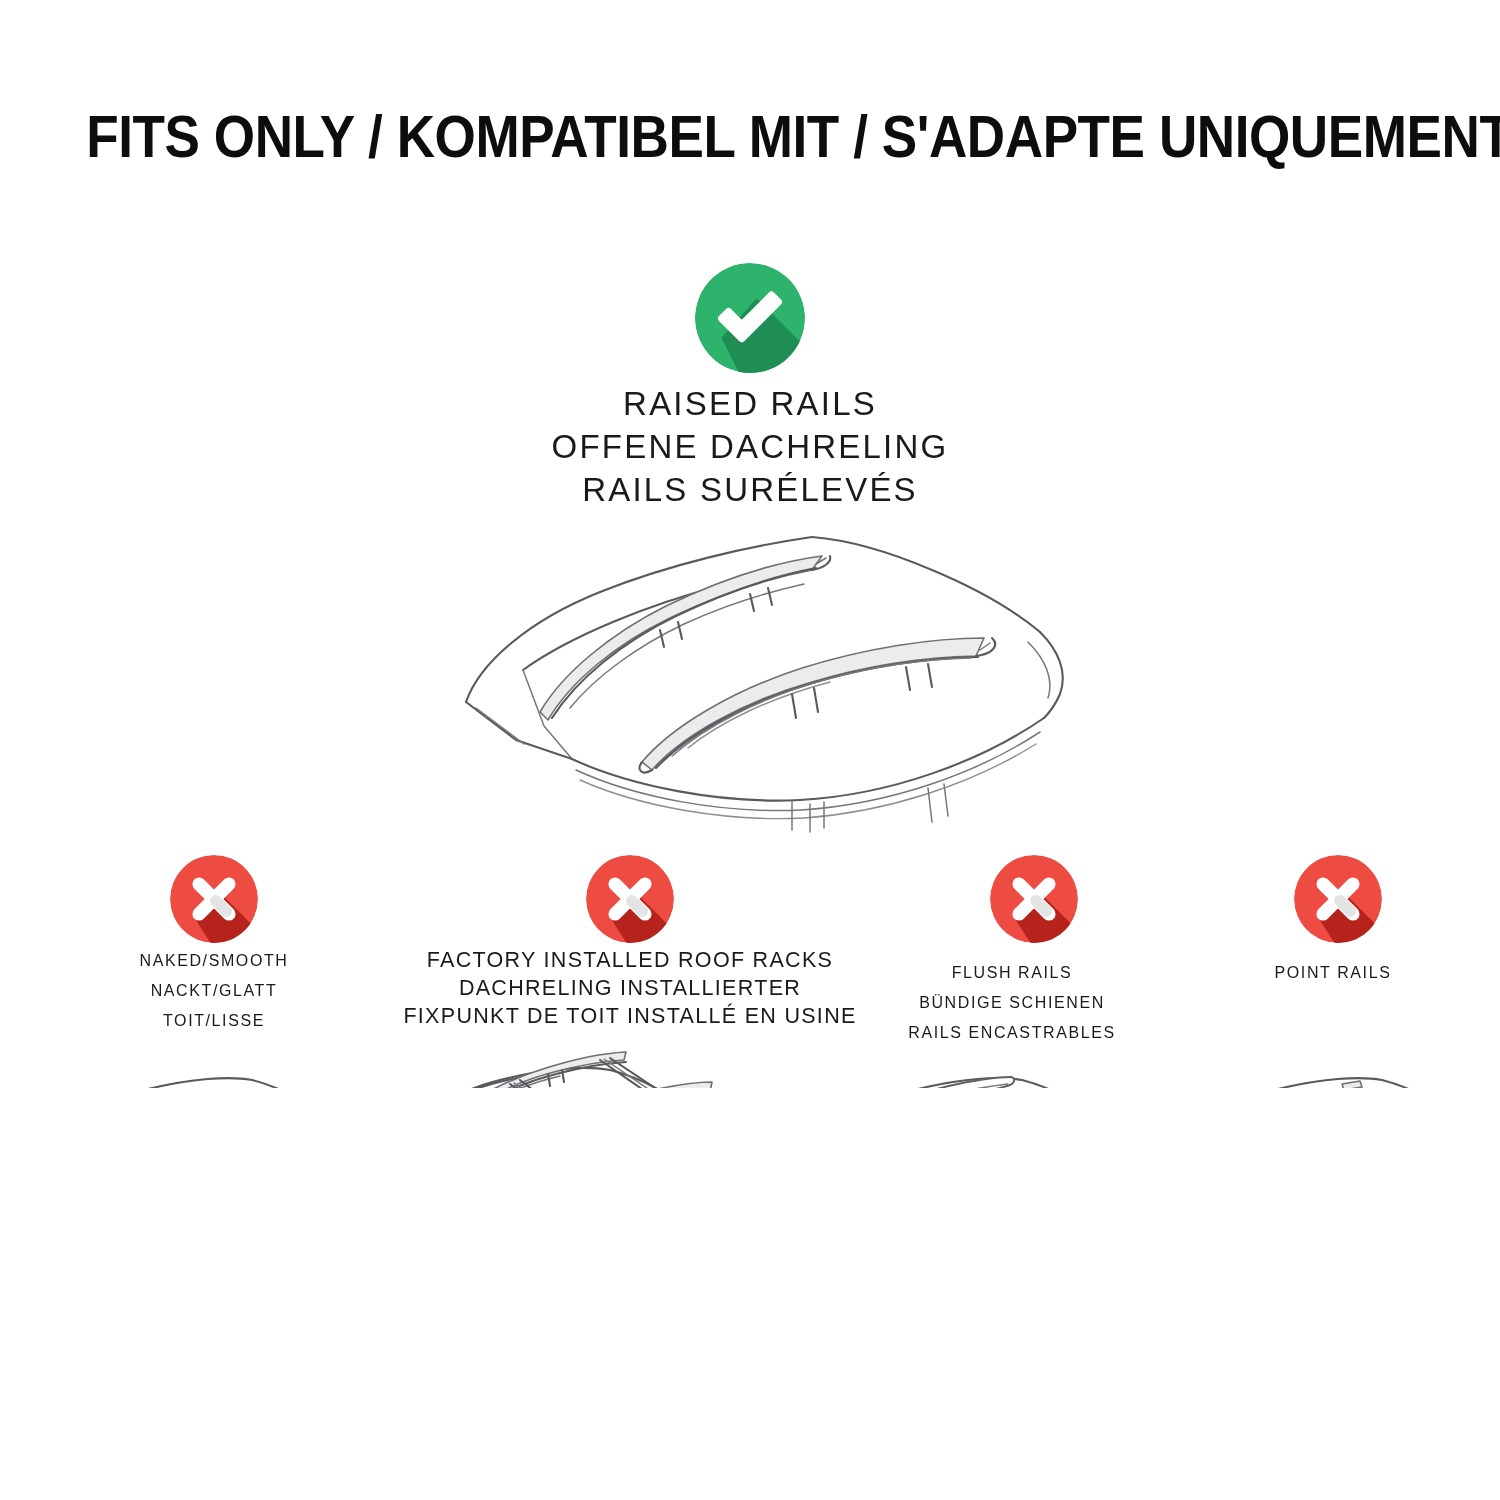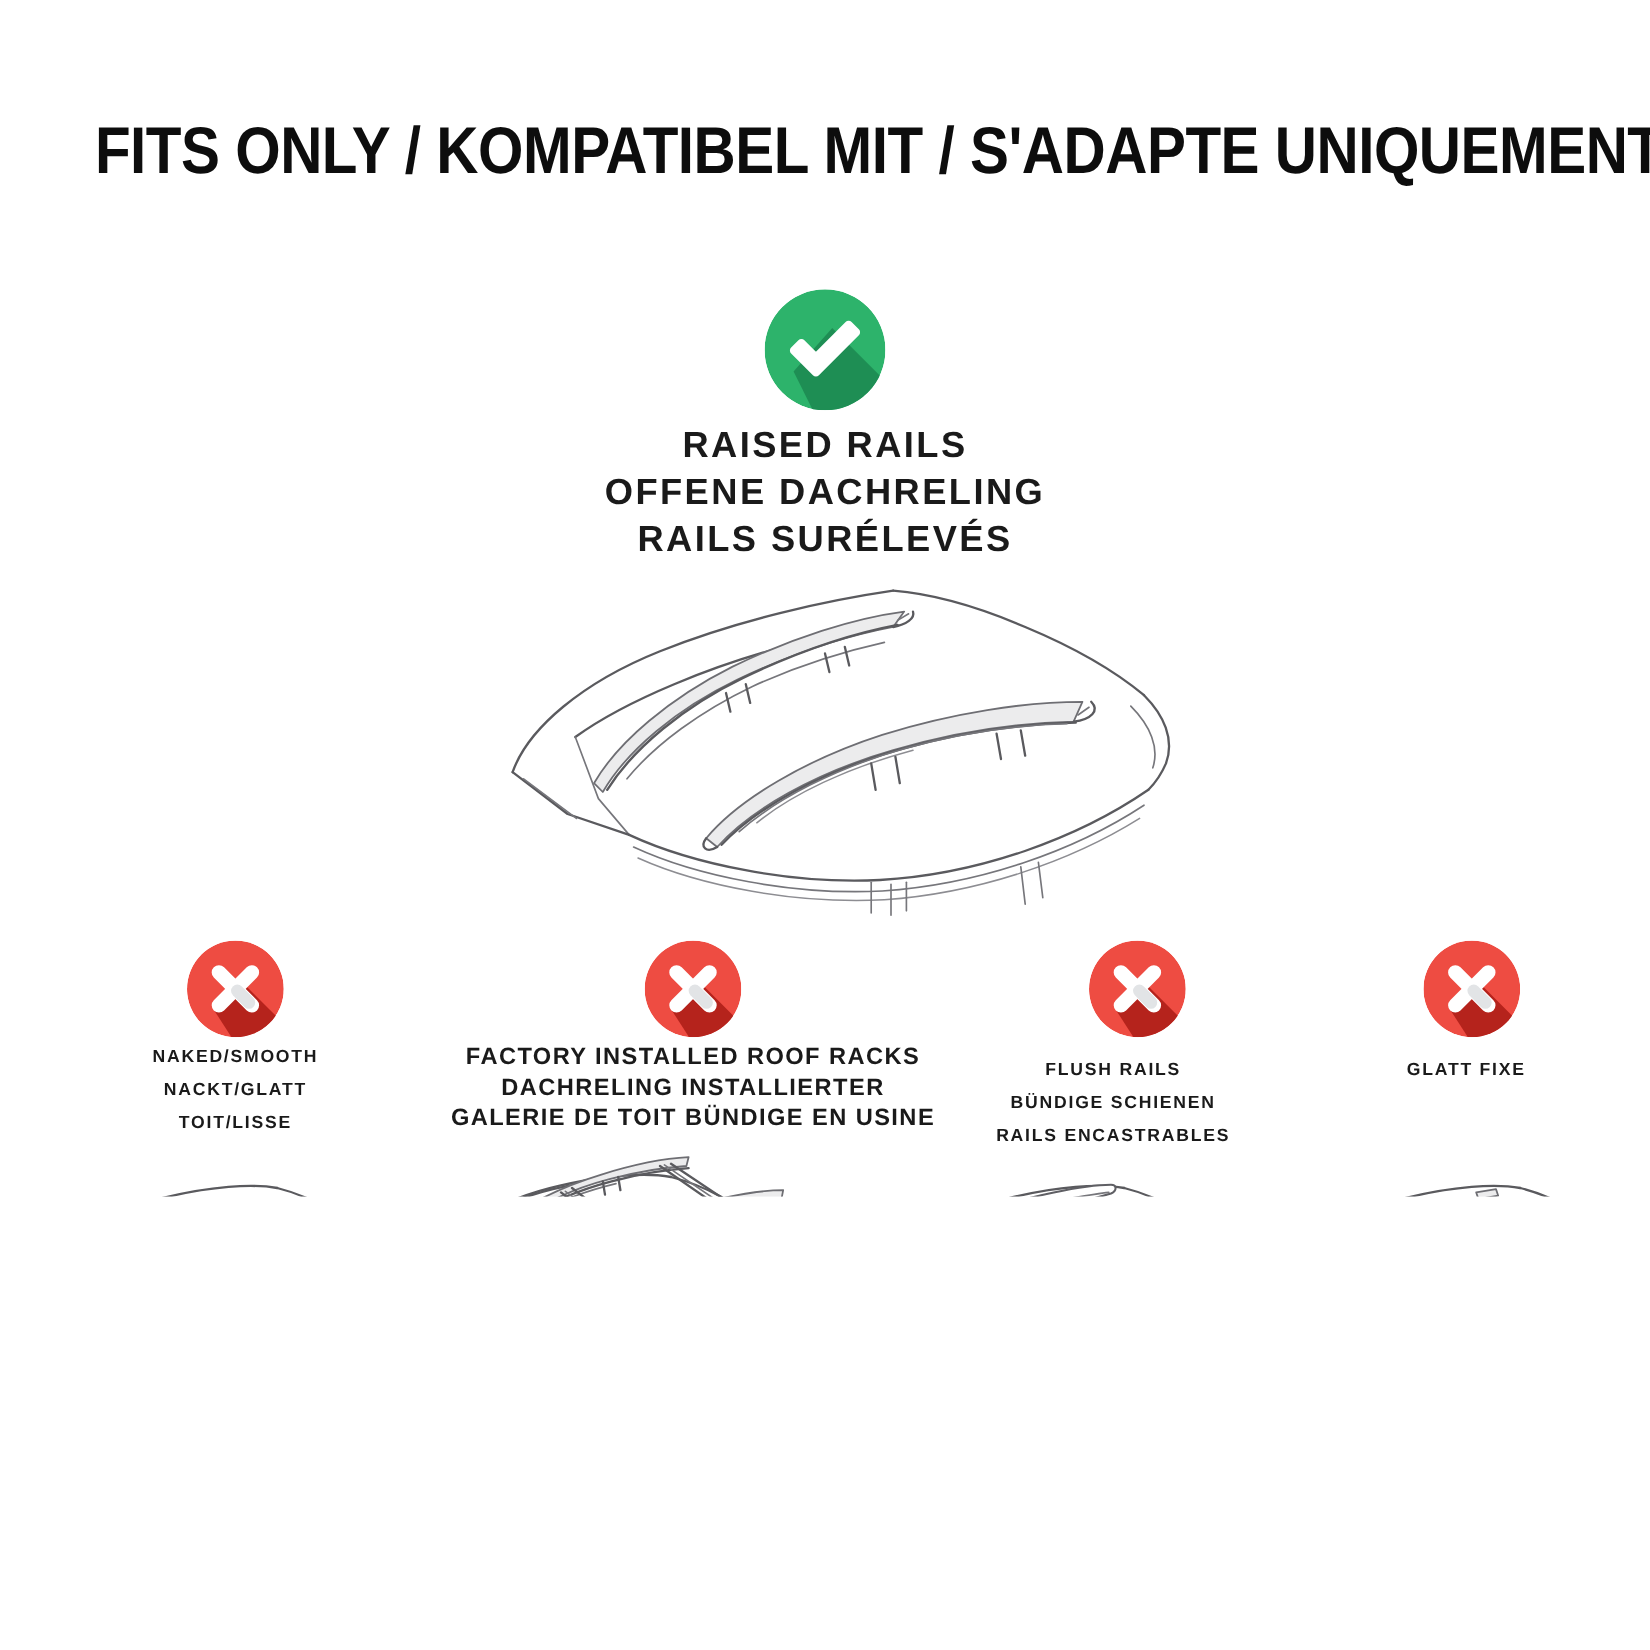--- a/index.html
+++ b/index.html
@@ -44,21 +44,21 @@
     overflow: hidden;
   }
   .badge svg { display: block; }
 
   
   .caption {
     position: absolute;
     text-align: center;
     color: #1a1a1a;
     font-family: "Liberation Sans", sans-serif;
-    font-weight: bold;
+    font-weight: normal;
   }
   .caption .line { display: block; white-space: nowrap; }
 
   .caption-main {
     font-size: 33px;
     letter-spacing: 2.2px;
     line-height: 43px;
   }
   .caption-sub {
     font-size: 16px;
@@ -223,21 +223,21 @@
         <path d="M33 33 L67 67" stroke="#FFFFFF" stroke-width="15"></path>
         <path d="M67 33 L33 67" stroke="#FFFFFF" stroke-width="15"></path>
         <path d="M52 52 L64 64" stroke="#E2E4E6" stroke-width="13"></path>
       </g>
     </svg>
   </div>
 
   <div class="caption caption-sub-sm" style="left:398px; top:946px; width:464px;">
     <span class="line">FACTORY INSTALLED ROOF RACKS</span>
     <span class="line">DACHRELING INSTALLIERTER</span>
-    <span class="line">GALERIE DE TOIT BÜNDIGE EN USINE</span>
+    <span class="line">FIXPUNKT DE TOIT INSTALLÉ EN USINE</span>
   </div>
 
   <div class="illus" style="left:412px; top:1058px; width:350px; height:234px;">
     <svg width="350" height="234" viewBox="0 0 350 234">
 
       <path class="ln" d="M8 66 C 20 48, 52 30, 96 20 C 140 10, 176 8, 198 12"></path>
       <path class="ln" d="M198 12 C 230 20, 262 38, 278 56 C 288 68, 292 76, 290 82"></path>
       <path class="ln" d="M22 54 C 44 36, 78 24, 116 18"></path>
       <path class="ln-thin" d="M22 54 L 38 100 L 58 122"></path>
       <path class="ln" d="M8 66 L 44 110 L 58 122"></path>
@@ -317,21 +317,21 @@
       <path d="M54 40 L100 86 L100 100 L46 100 L28 72 Z" fill="#B5231C"></path>
       <g stroke-linecap="round" stroke-linejoin="round">
         <path d="M33 33 L67 67" stroke="#FFFFFF" stroke-width="15"></path>
         <path d="M67 33 L33 67" stroke="#FFFFFF" stroke-width="15"></path>
         <path d="M52 52 L64 64" stroke="#E2E4E6" stroke-width="13"></path>
       </g>
     </svg>
   </div>
 
   <div class="caption caption-sub" style="left:1168px; top:958px; width:330px;">
-    <span class="line">GLATT FIXE</span>
+    <span class="line">POINT RAILS</span>
   </div>
 
   <div class="illus" style="left:1182px; top:1062px; width:320px; height:230px;">
     <svg width="320" height="230" viewBox="0 0 320 230">
       <path class="ln" d="M6 86 C 16 62, 46 40, 92 28 C 140 16, 178 14, 200 18"></path>
       <path class="ln" d="M200 18 C 232 26, 262 44, 278 62 C 288 74, 292 82, 290 88"></path>
       <path class="ln" d="M20 70 C 42 50, 78 36, 118 30"></path>
       <path class="ln-thin" d="M20 70 L 36 110 L 56 130"></path>
       <path class="ln" d="M6 86 L 42 120 L 56 130"></path>
       <path class="ln" d="M56 130 C 96 152, 156 162, 210 154 C 252 148, 280 126, 290 88"></path>

